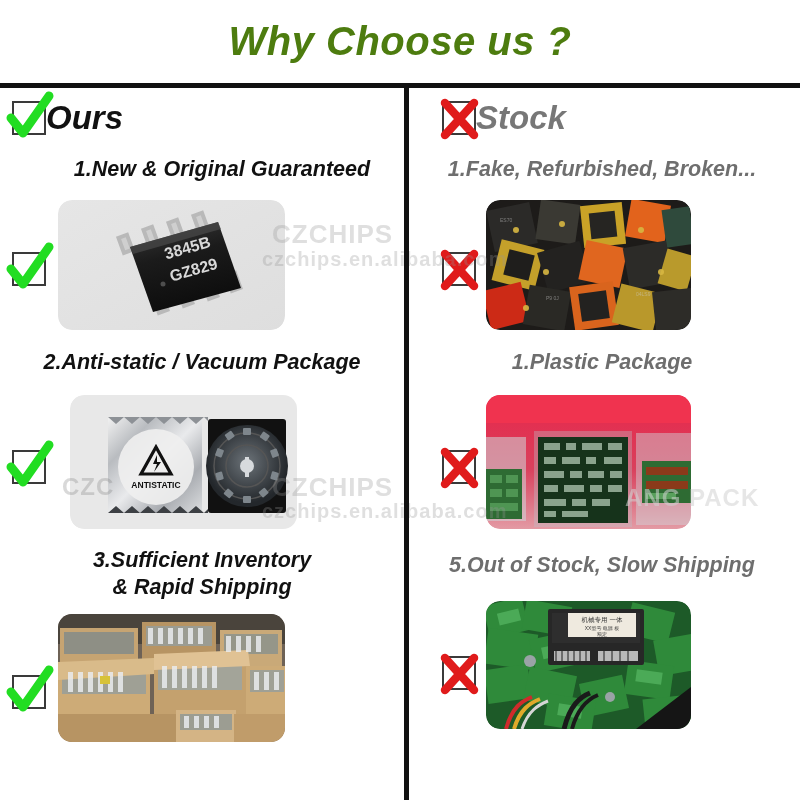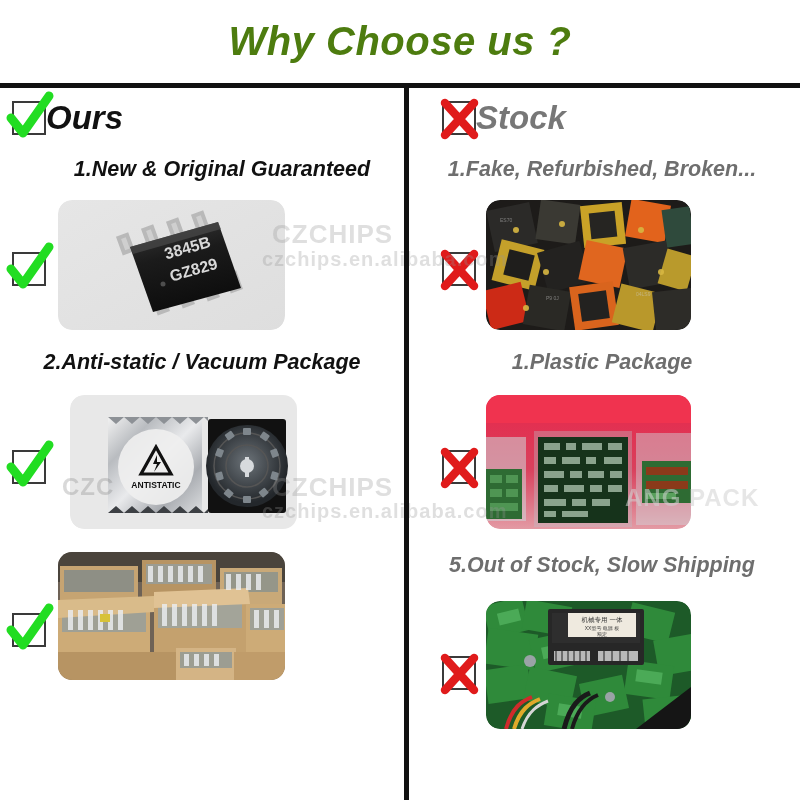--- a/index.html
+++ b/index.html
@@ -237,20 +237,24 @@
               <rect x="156" y="38" width="8" height="7" rx="1" transform="rotate(145 160 41)"></rect>
             </g>
             <circle cx="177" cy="71" r="7" fill="#d7dadd"></circle>
             <rect x="175" y="62" width="4" height="20" fill="#d7dadd"></rect>
           </svg>
         </div>
       </div>
     </div>
 
     <div class="row">
+      <div class="row-caption" style="padding-top:8px;">
+        <div>3.Sufficient Inventory</div>
+        <div>&amp; Rapid Shipping</div>
+      </div>
       <div class="row-body" style="height:148px;">
         <span class="mark row-mark" style="margin-top:34px;">
           <span class="box"></span>
           <svg width="48" height="52" viewBox="0 0 48 52">
             <path d="M6 26 L18 41 L44 4" stroke="#22dd22" stroke-width="9" fill="none" stroke-linecap="round" stroke-linejoin="round"></path>
           </svg>
         </span>
         <div class="photo" style="margin-left:12px;width:227px;height:128px;margin-top:6px;">
           <svg width="227" height="128" viewBox="0 0 227 128">
             <rect width="227" height="128" rx="14" fill="#6e6256"></rect>

